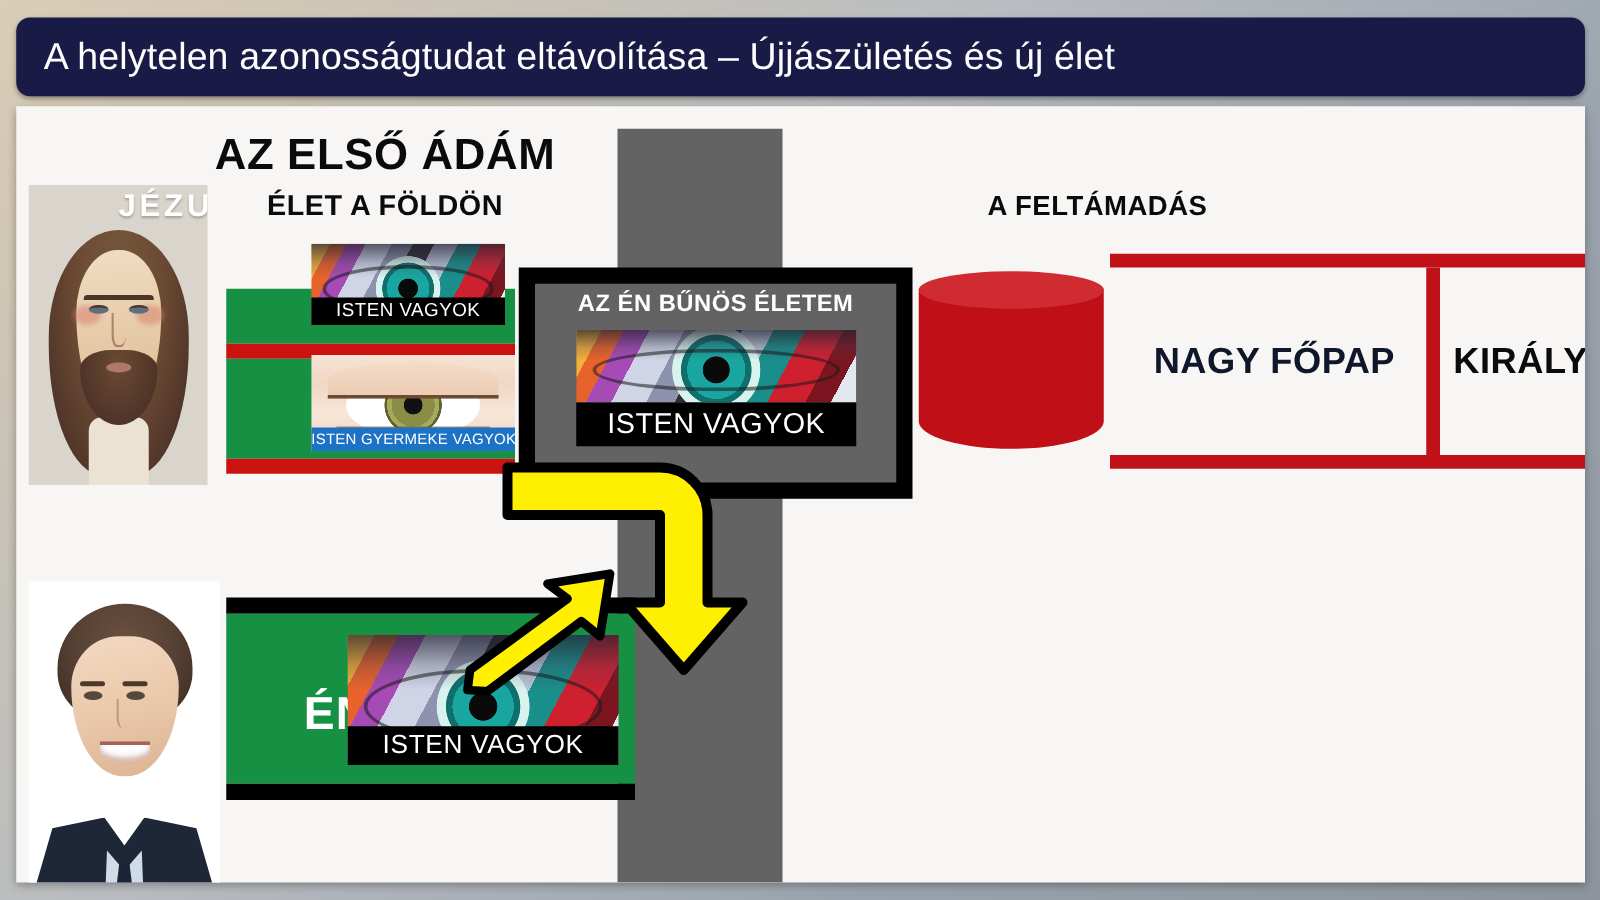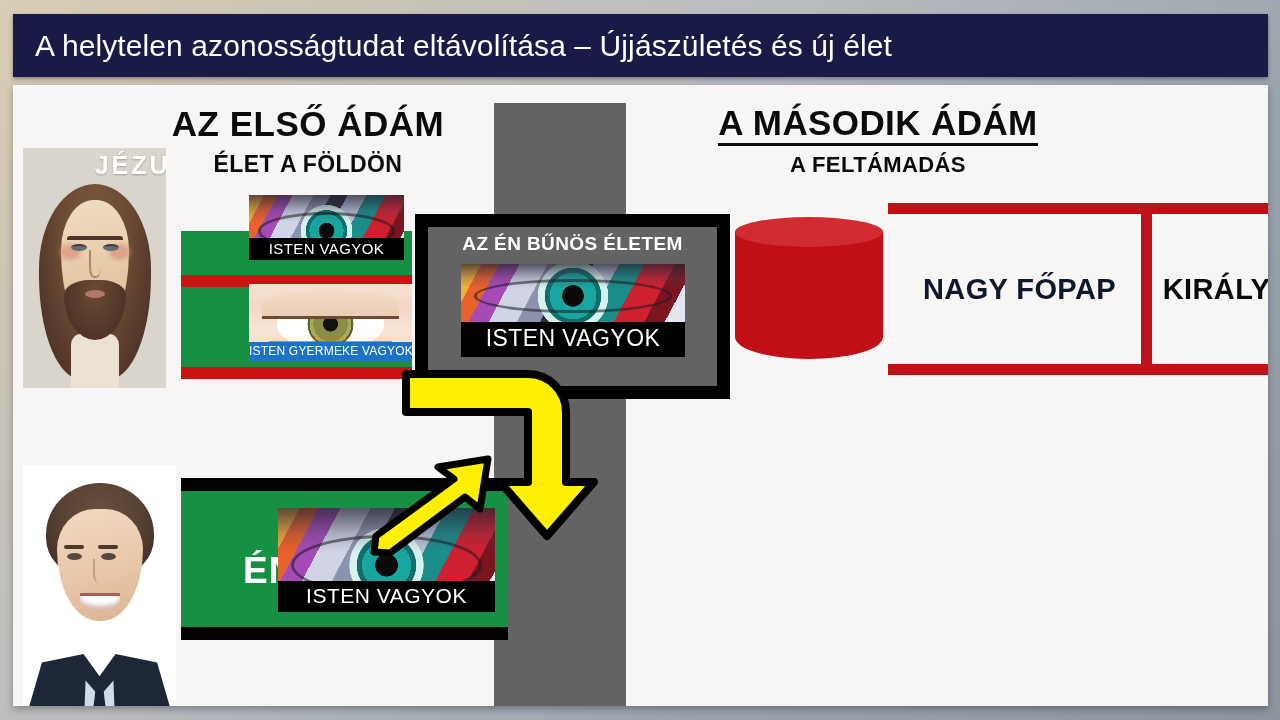--- a/index.html
+++ b/index.html
@@ -20,20 +20,21 @@
     width: 1255px; height: 692px;
   }
 
   
   #titlebar {
     position: absolute;
     left: 0; top: 0;
     width: 1255px; height: 63px;
     background: #191a45;
     box-shadow: 0 2px 4px rgba(0,0,0,.35);
+    border-radius: 11px;
   }
   #titlebar .title-text {
     position: absolute;
     left: 22px; top: 50%;
     transform: translateY(-50%);
     color: #fdfdfd;
     font-size: 30px;
     font-weight: 400;
     letter-spacing: .1px;
     white-space: nowrap;
@@ -469,21 +470,20 @@
     <div class="title-text">A helytelen azonosságtudat eltávolítása – Újjászületés és új élet</div>
   </div>
 
   <div id="canvas">
 
     <div class="gray-column"></div>
 
     <div class="hdr-adam1">AZ ELSŐ ÁDÁM</div>
     <div class="hdr-adam1-sub">ÉLET A FÖLDÖN</div>
 
-    <div class="hdr-adam2"><span class="u">A MÁSODIK ÁDÁM</span></div>
     <div class="hdr-adam2-sub">A FELTÁMADÁS</div>
 
     <div class="jezus-card">
       <div class="jz-hair"></div>
       <div class="jz-neck"></div>
       <div class="jz-face"></div>
       <div class="jz-cheekL"></div>
       <div class="jz-cheekR"></div>
       <div class="jz-brow"></div>
       <div class="jz-eyeL"></div>

